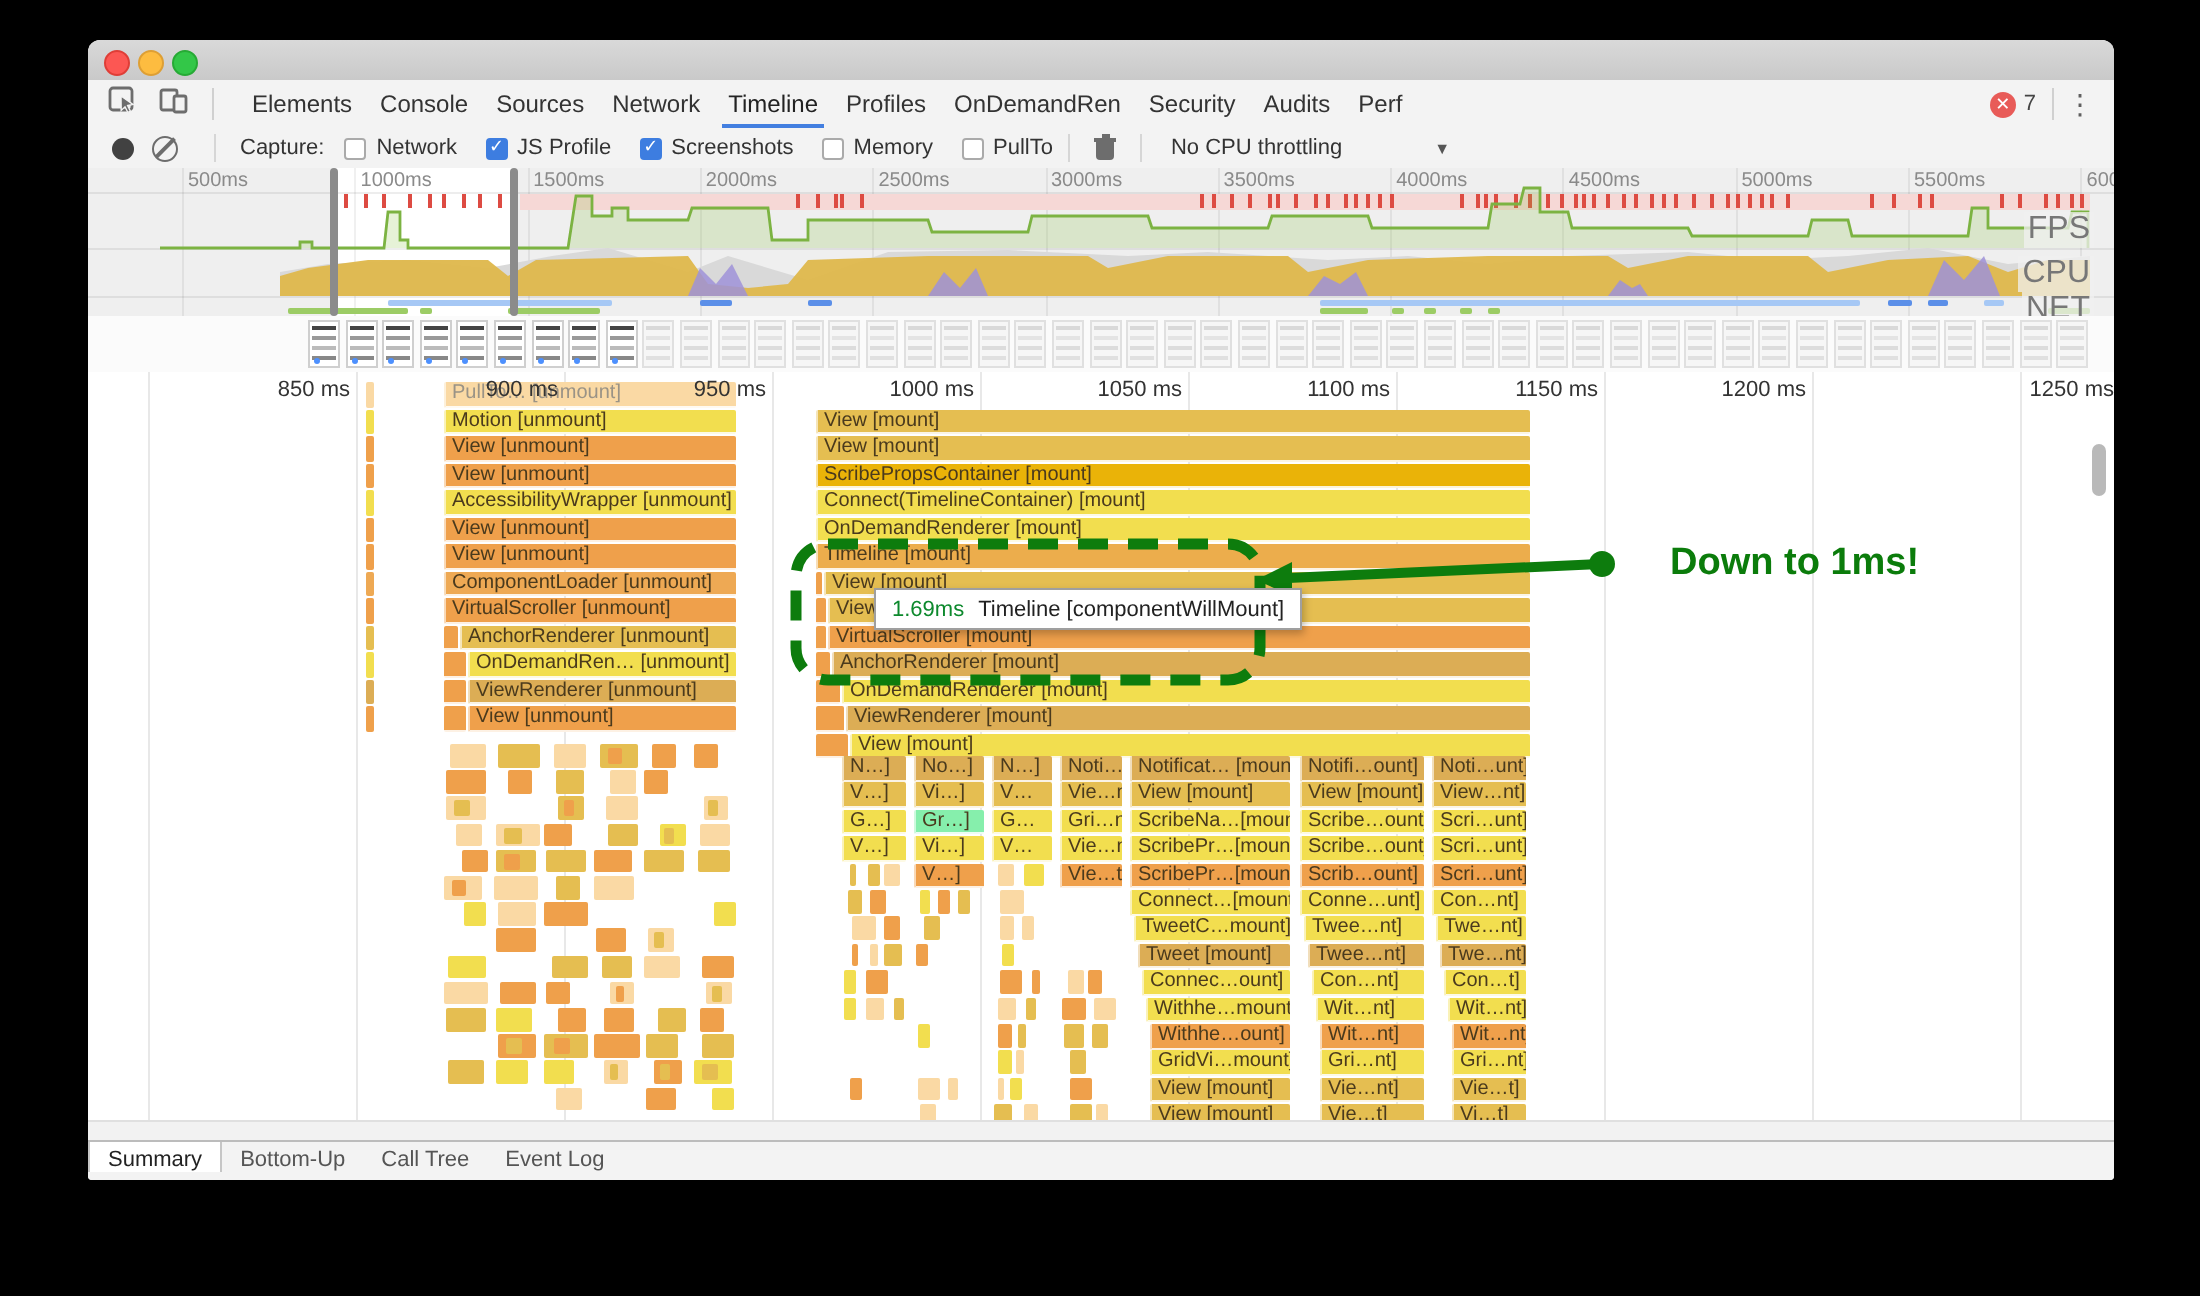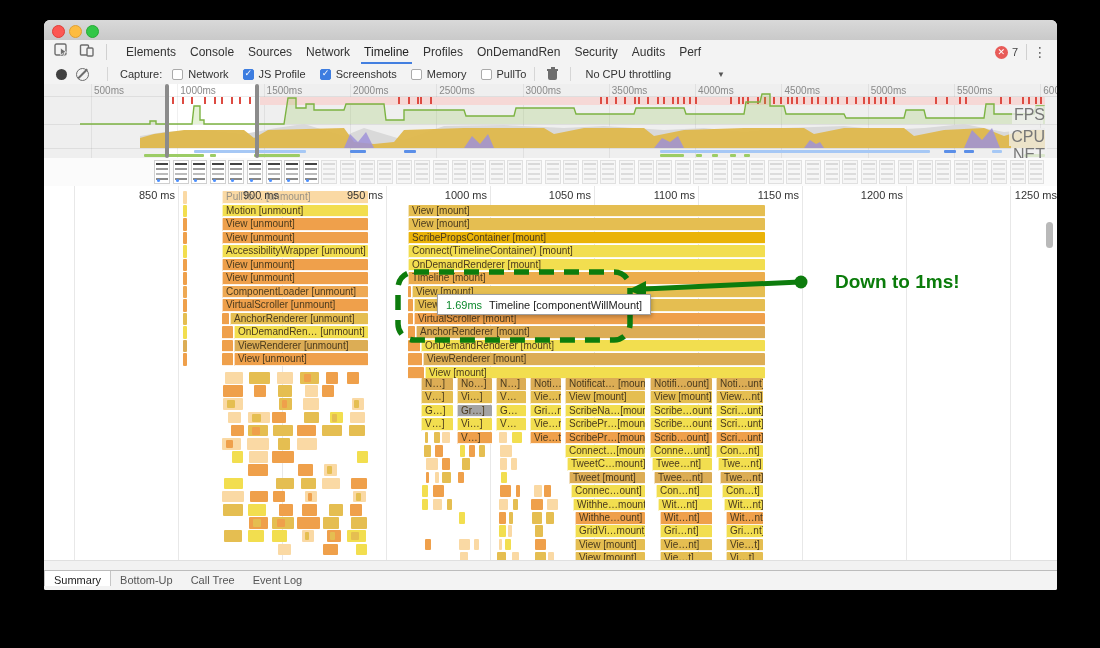--- a/index.html
+++ b/index.html
@@ -686,21 +686,21 @@
         <div class="mblock" style="left: 390.8px; top: 285.8px; width: 4.2px; height: 11.5px; background: rgb(250, 217, 164);"></div>
         <div class="mblock" style="left: 397.7px; top: 285.8px; width: 9.4px; height: 11.5px; background: rgb(229, 190, 81);"></div>
         <div class="mblock" style="left: 378px; top: 299.2px; width: 6px; height: 11.5px; background: rgb(242, 222, 79);"></div>
         <div class="mblock" style="left: 388.5px; top: 299.2px; width: 11px; height: 11.5px; background: rgb(239, 160, 75);"></div>
         <div class="mblock" style="left: 377.8px; top: 312.6px; width: 6.3px; height: 11.5px; background: rgb(242, 222, 79);"></div>
         <div class="mblock" style="left: 389.1px; top: 312.6px; width: 8.7px; height: 11.5px; background: rgb(250, 217, 164);"></div>
         <div class="mblock" style="left: 403.4px; top: 312.6px; width: 4.9px; height: 11.5px; background: rgb(229, 190, 81);"></div>
         <div class="mblock" style="left: 381.3px; top: 352.8px; width: 5.5px; height: 11.5px; background: rgb(239, 160, 75);"></div>
         <div class="fbar" style="left: 413px; top: 192px; width: 35px; background: rgb(220, 173, 85); border-bottom: 1px solid rgba(255, 255, 255, 0.85); border-left: 1px solid rgba(255, 255, 255, 0.6);">No…]</div>
         <div class="fbar" style="left: 413px; top: 205.4px; width: 35px; background: rgb(229, 190, 81); border-bottom: 1px solid rgba(255, 255, 255, 0.85); border-left: 1px solid rgba(255, 255, 255, 0.6);">Vi…]</div>
-        <div class="fbar" style="left: 413px; top: 218.8px; width: 35px; background: #a3a3a3; border-bottom: 1px solid rgba(255, 255, 255, 0.85); border-left: 1px solid rgba(255, 255, 255, 0.6);">Gr…]</div>
+        <div class="fbar" style="left: 413px; top: 218.8px; width: 35px; background: #86efac; border-bottom: 1px solid rgba(255, 255, 255, 0.85); border-left: 1px solid rgba(255, 255, 255, 0.6);">Gr…]</div>
         <div class="fbar" style="left: 413px; top: 232.2px; width: 35px; background: rgb(242, 222, 79); border-bottom: 1px solid rgba(255, 255, 255, 0.85); border-left: 1px solid rgba(255, 255, 255, 0.6);">Vi…]</div>
         <div class="fbar" style="left: 413px; top: 245.6px; width: 35px; background: rgb(239, 160, 75); border-bottom: 1px solid rgba(255, 255, 255, 0.85); border-left: 1px solid rgba(255, 255, 255, 0.6);">V…]</div>
         <div class="mblock" style="left: 416.4px; top: 259px; width: 4.5px; height: 11.5px; background: rgb(242, 222, 79);"></div>
         <div class="mblock" style="left: 425.2px; top: 259px; width: 5.6px; height: 11.5px; background: rgb(239, 160, 75);"></div>
         <div class="mblock" style="left: 434.5px; top: 259px; width: 6.8px; height: 11.5px; background: rgb(229, 190, 81);"></div>
         <div class="mblock" style="left: 418.4px; top: 272.4px; width: 7.5px; height: 11.5px; background: rgb(229, 190, 81);"></div>
         <div class="mblock" style="left: 414.4px; top: 285.8px; width: 5.7px; height: 11.5px; background: rgb(239, 160, 75);"></div>
         <div class="mblock" style="left: 414.9px; top: 326px; width: 5.8px; height: 11.5px; background: rgb(242, 222, 79);"></div>
         <div class="mblock" style="left: 415.3px; top: 352.8px; width: 11.2px; height: 11.5px; background: rgb(250, 217, 164);"></div>
         <div class="mblock" style="left: 430.3px; top: 352.8px; width: 4.4px; height: 11.5px; background: rgb(250, 217, 164);"></div>

